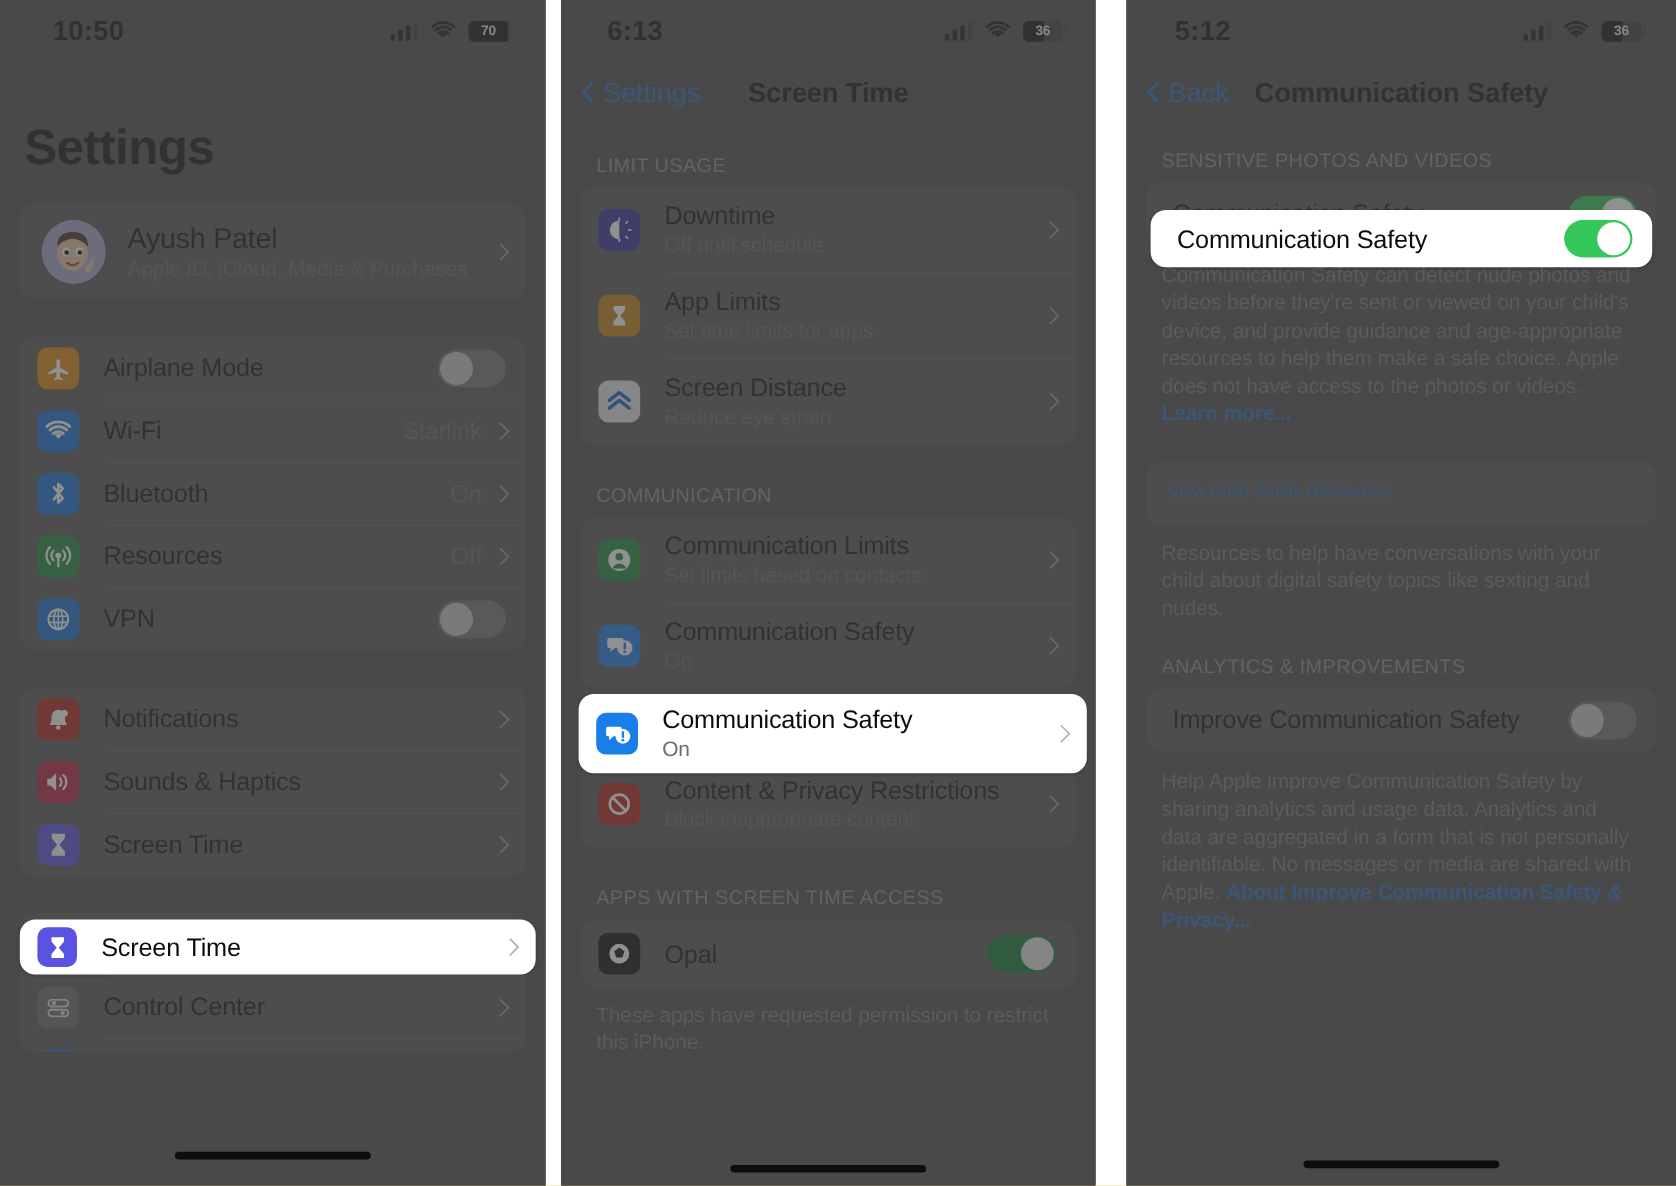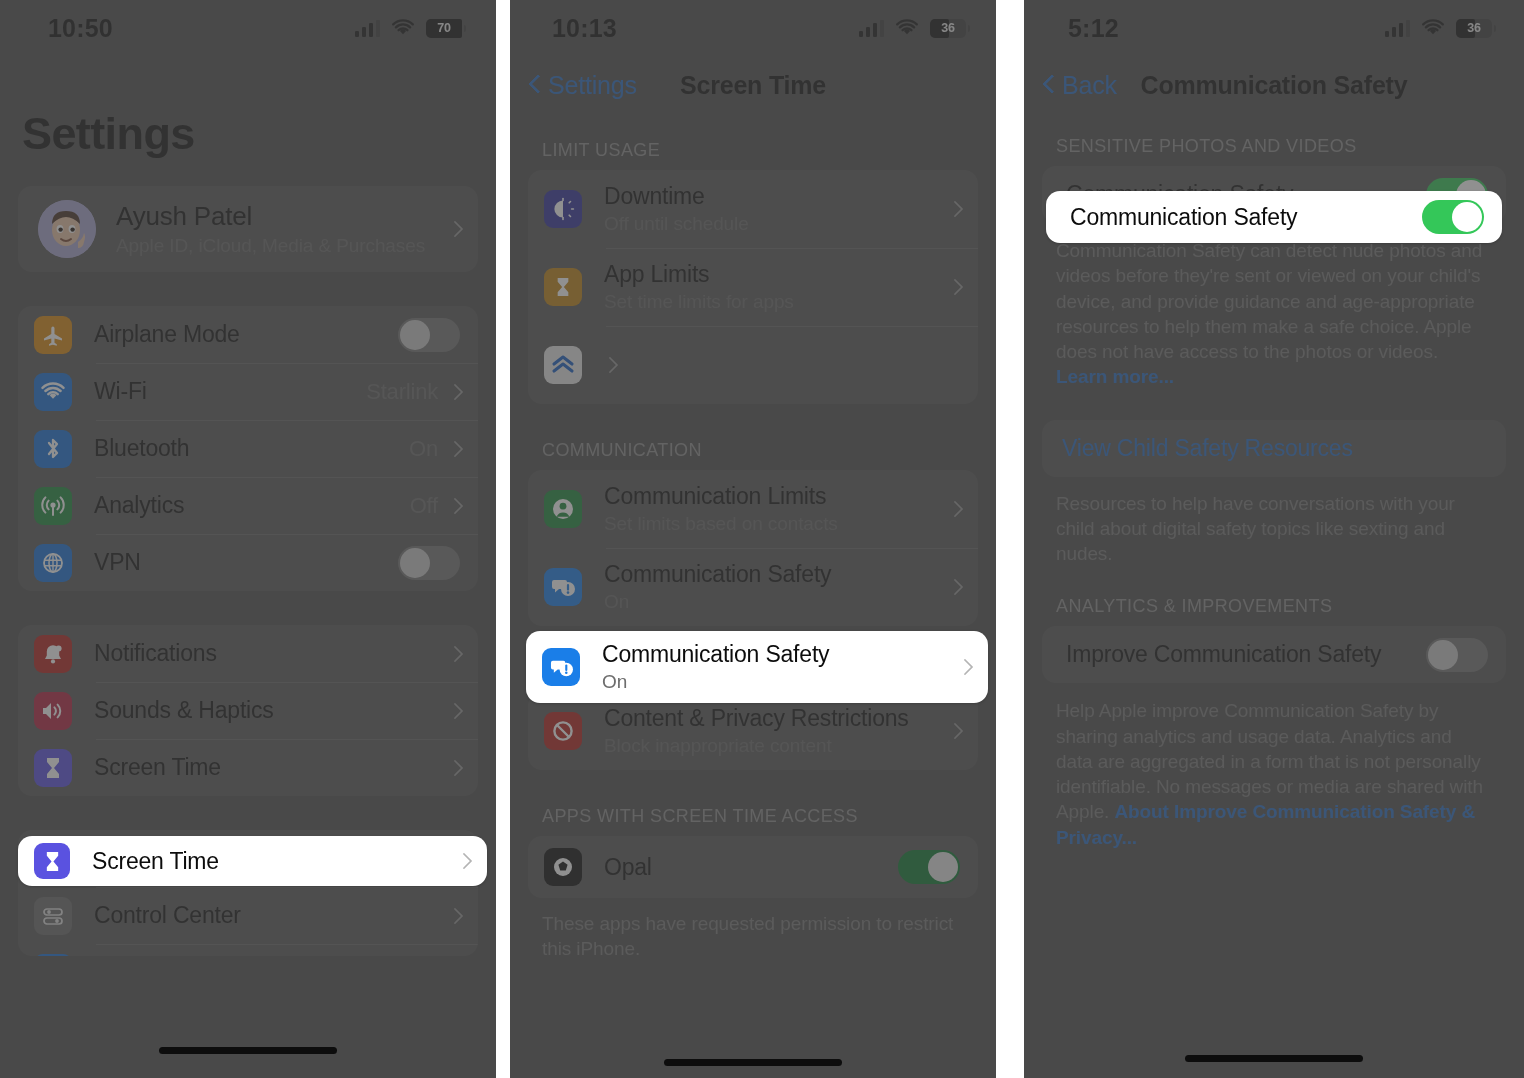--- a/index.html
+++ b/index.html
@@ -221,21 +221,21 @@
     width: 178px; height: 7px; border-radius: 4px;
     background: #0d0d0d; z-index: 70;
   }
 
   
   .linkrow {
     margin: 0 18px; background: rgba(255,255,255,0.055);
     border-radius: 14px; min-height: 57px;
     display: flex; align-items: center; padding: 0 20px;
   }
-  .linkrow-txt { font-size: 23px; color: #2b6fc4; letter-spacing: -0.2px; }
+  .linkrow-txt { font-size: 16px; color: #2b6fc4; letter-spacing: -0.2px; }
 
   .cut { overflow: hidden; }
 </style>
 </head>
 <body>
 
 <div class="stage">
 
   <div class="panel panel-1">
     <div class="screen">
@@ -338,21 +338,21 @@
           <div class="row">
             <div class="ico" style="background:#1f8a3d;">
               <svg width="26" height="24" viewBox="0 0 26 24">
                 <circle cx="13" cy="11" r="2.6" fill="#fff"></circle>
                 <path d="M8.6 6.6 a6.2 6.2 0 0 0 0 8.8 M17.4 6.6 a6.2 6.2 0 0 1 0 8.8" stroke="#fff" stroke-width="2" fill="none" stroke-linecap="round"></path>
                 <path d="M5.4 3.4 a10.8 10.8 0 0 0 0 15.2 M20.6 3.4 a10.8 10.8 0 0 1 0 15.2" stroke="#fff" stroke-width="2" fill="none" stroke-linecap="round"></path>
                 <path d="M13 13.6 V21" stroke="#fff" stroke-width="2" stroke-linecap="round"></path>
               </svg>
             </div>
             <div class="rtxt">
-                <div class="rtitle">Analytics</div>
+                <div class="rtitle">Resources</div>
               </div>
             <div class="rval">Off</div>
             <div class="chev"></div>
           </div>
 
           <div class="row">
             <div class="ico" style="background:#1a72d8;">
               <svg width="26" height="26" viewBox="0 0 26 26">
                 <circle cx="13" cy="13" r="9" stroke="#fff" stroke-width="1.8" fill="none"></circle>
                 <ellipse cx="13" cy="13" rx="4" ry="9" stroke="#fff" stroke-width="1.5" fill="none"></ellipse>
@@ -462,21 +462,21 @@
 
     <div class="home-ind" style="bottom:24px;"></div>
   </div>
 
   <div class="gap"></div>
 
   <div class="panel panel-2">
     <div class="screen">
 
       <div class="statusbar" style="padding:0 30px 0 42px;">
-        <div class="sb-time">10:13</div>
+        <div class="sb-time">6:13</div>
         <div class="sb-right">
           <div class="sig">
               <i></i>
               <i></i>
               <i></i>
               <i></i>
             </div>
           <div class="wifi">
             <svg width="24" height="18" viewBox="0 0 24 18">
               <path d="M12 15.2 L8.9 11.9 a4.4 4.4 0 0 1 6.2 0 Z" fill="#1b1b1b"></path>
@@ -537,20 +537,24 @@
           </div>
           <div class="row tall">
             <div class="ico" style="background:#e6e6e6;">
               <svg width="28" height="24" viewBox="0 0 28 24">
                   <g stroke="#1a5fc4" stroke-width="3.1" fill="none" stroke-linecap="round" stroke-linejoin="round">
                     <path d="M5 11 14 4 23 11"></path>
                     <path d="M5 18 14 11 23 18"></path>
                   </g>
                 </svg>
             </div>
+            <div class="rtxt">
+              <div class="rtitle">Screen Distance</div>
+              <div class="rsub">Reduce eye strain</div>
+            </div>
             <div class="chev"></div>
           </div>
         </div>
 
         <div class="sec-head" style="padding-top:36px;">COMMUNICATION</div>
         <div class="group">
           <div class="row tall">
             <div class="ico" style="background:#1f8a3d;">
               <svg width="26" height="26" viewBox="0 0 26 26">
                   <circle cx="13" cy="13" r="10" fill="#fff"></circle>

